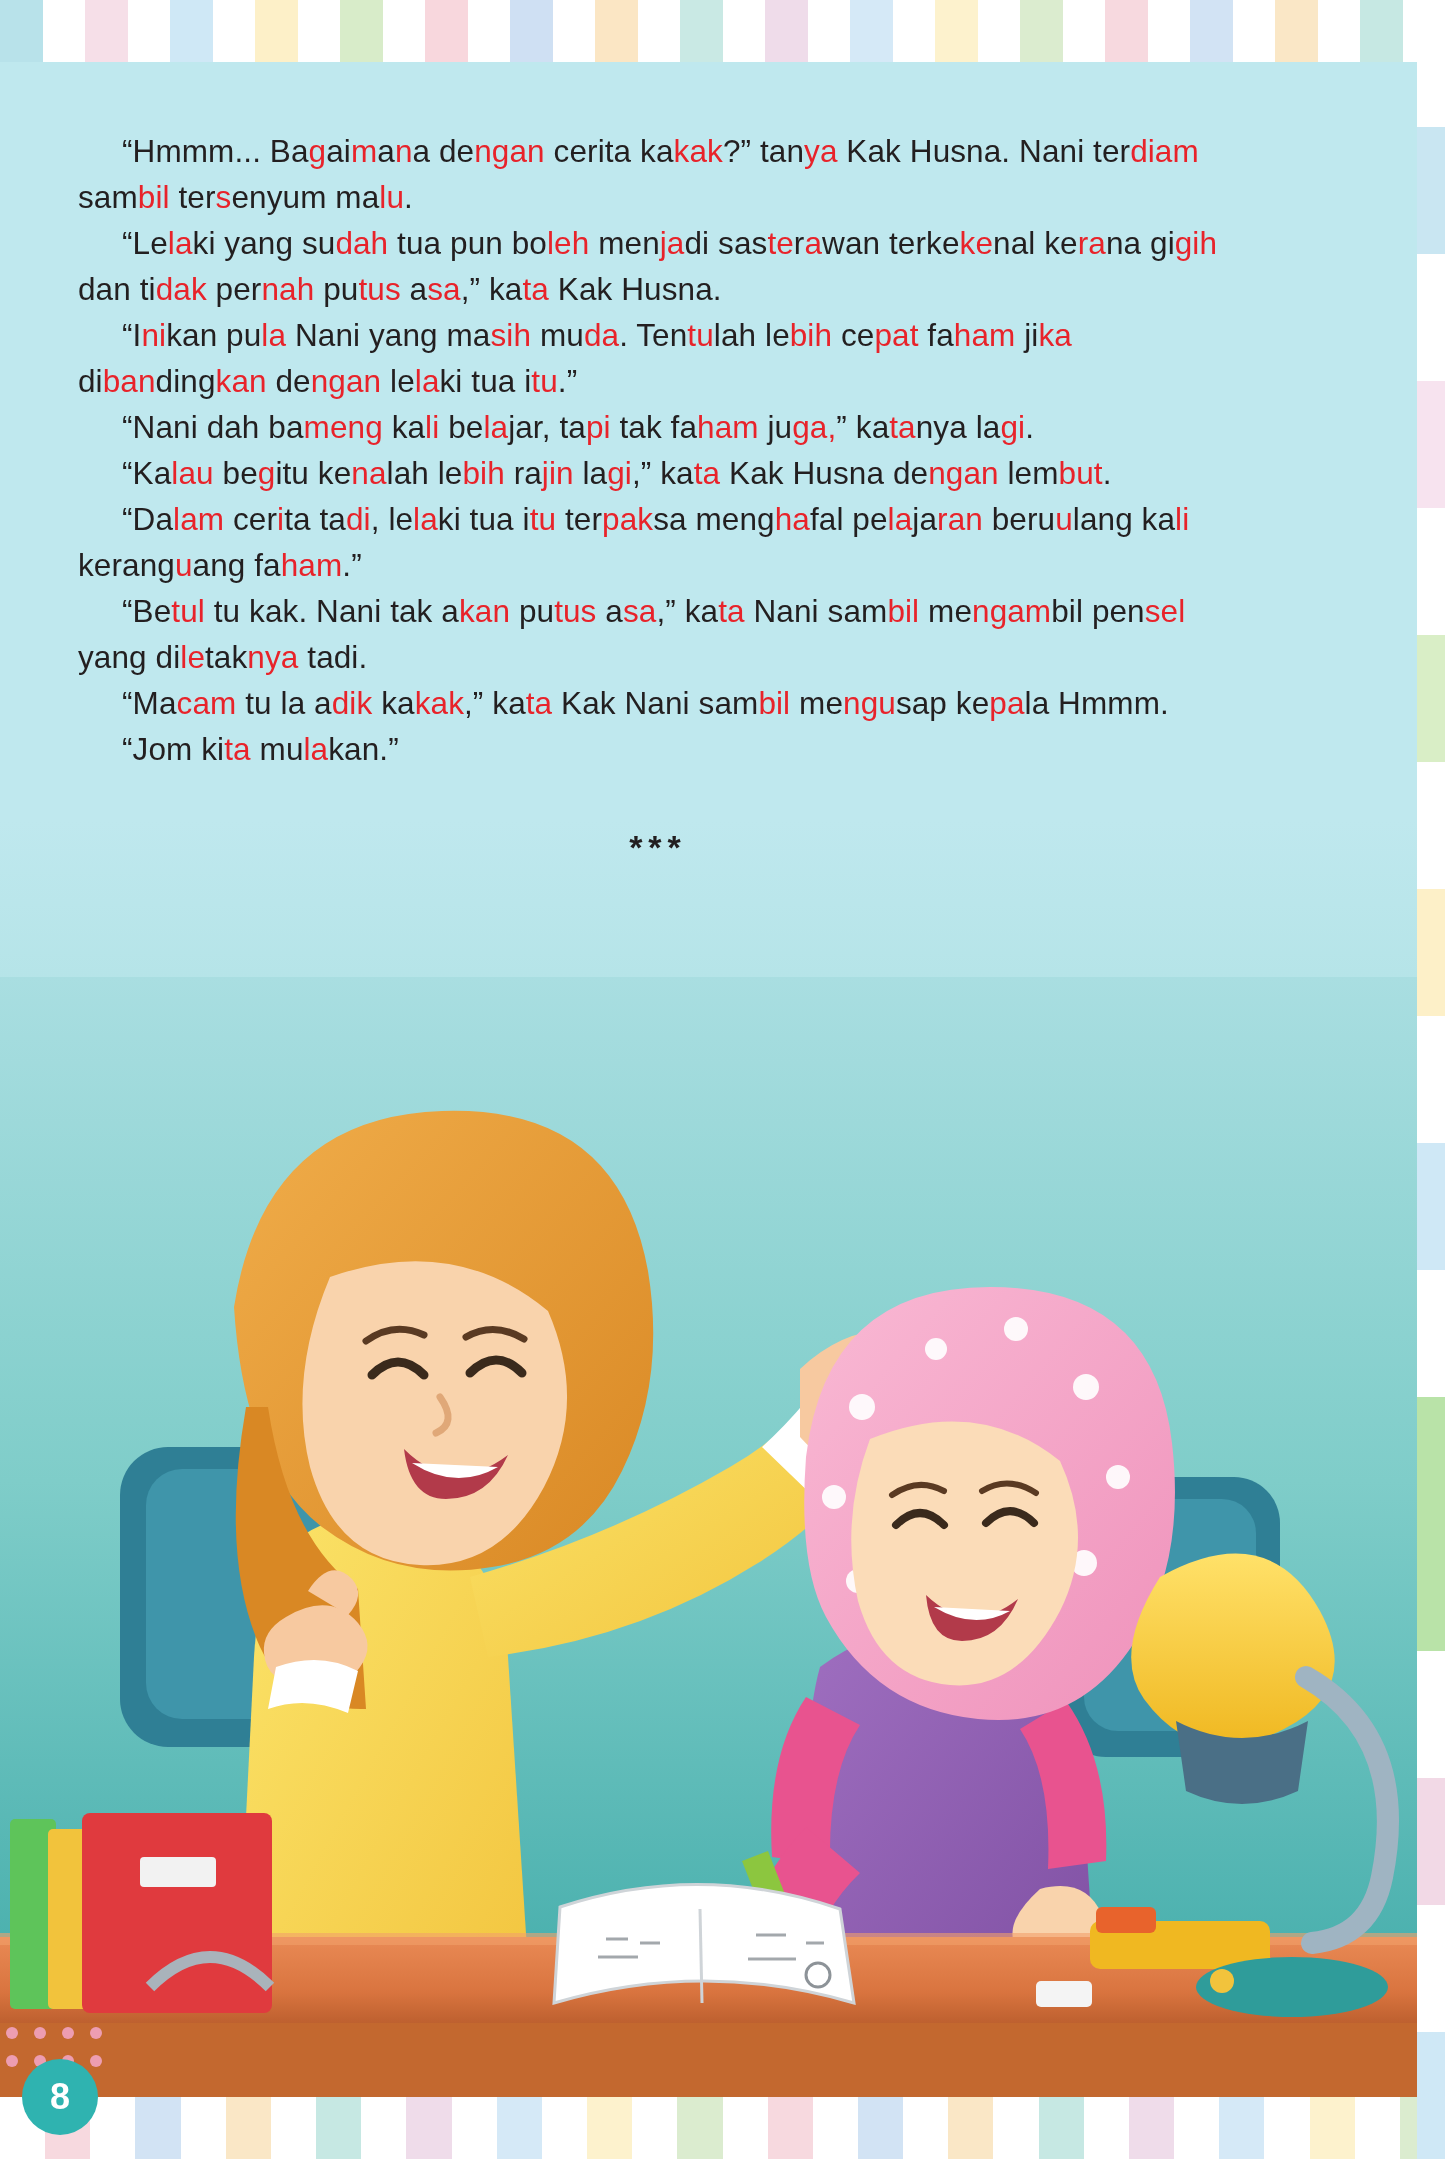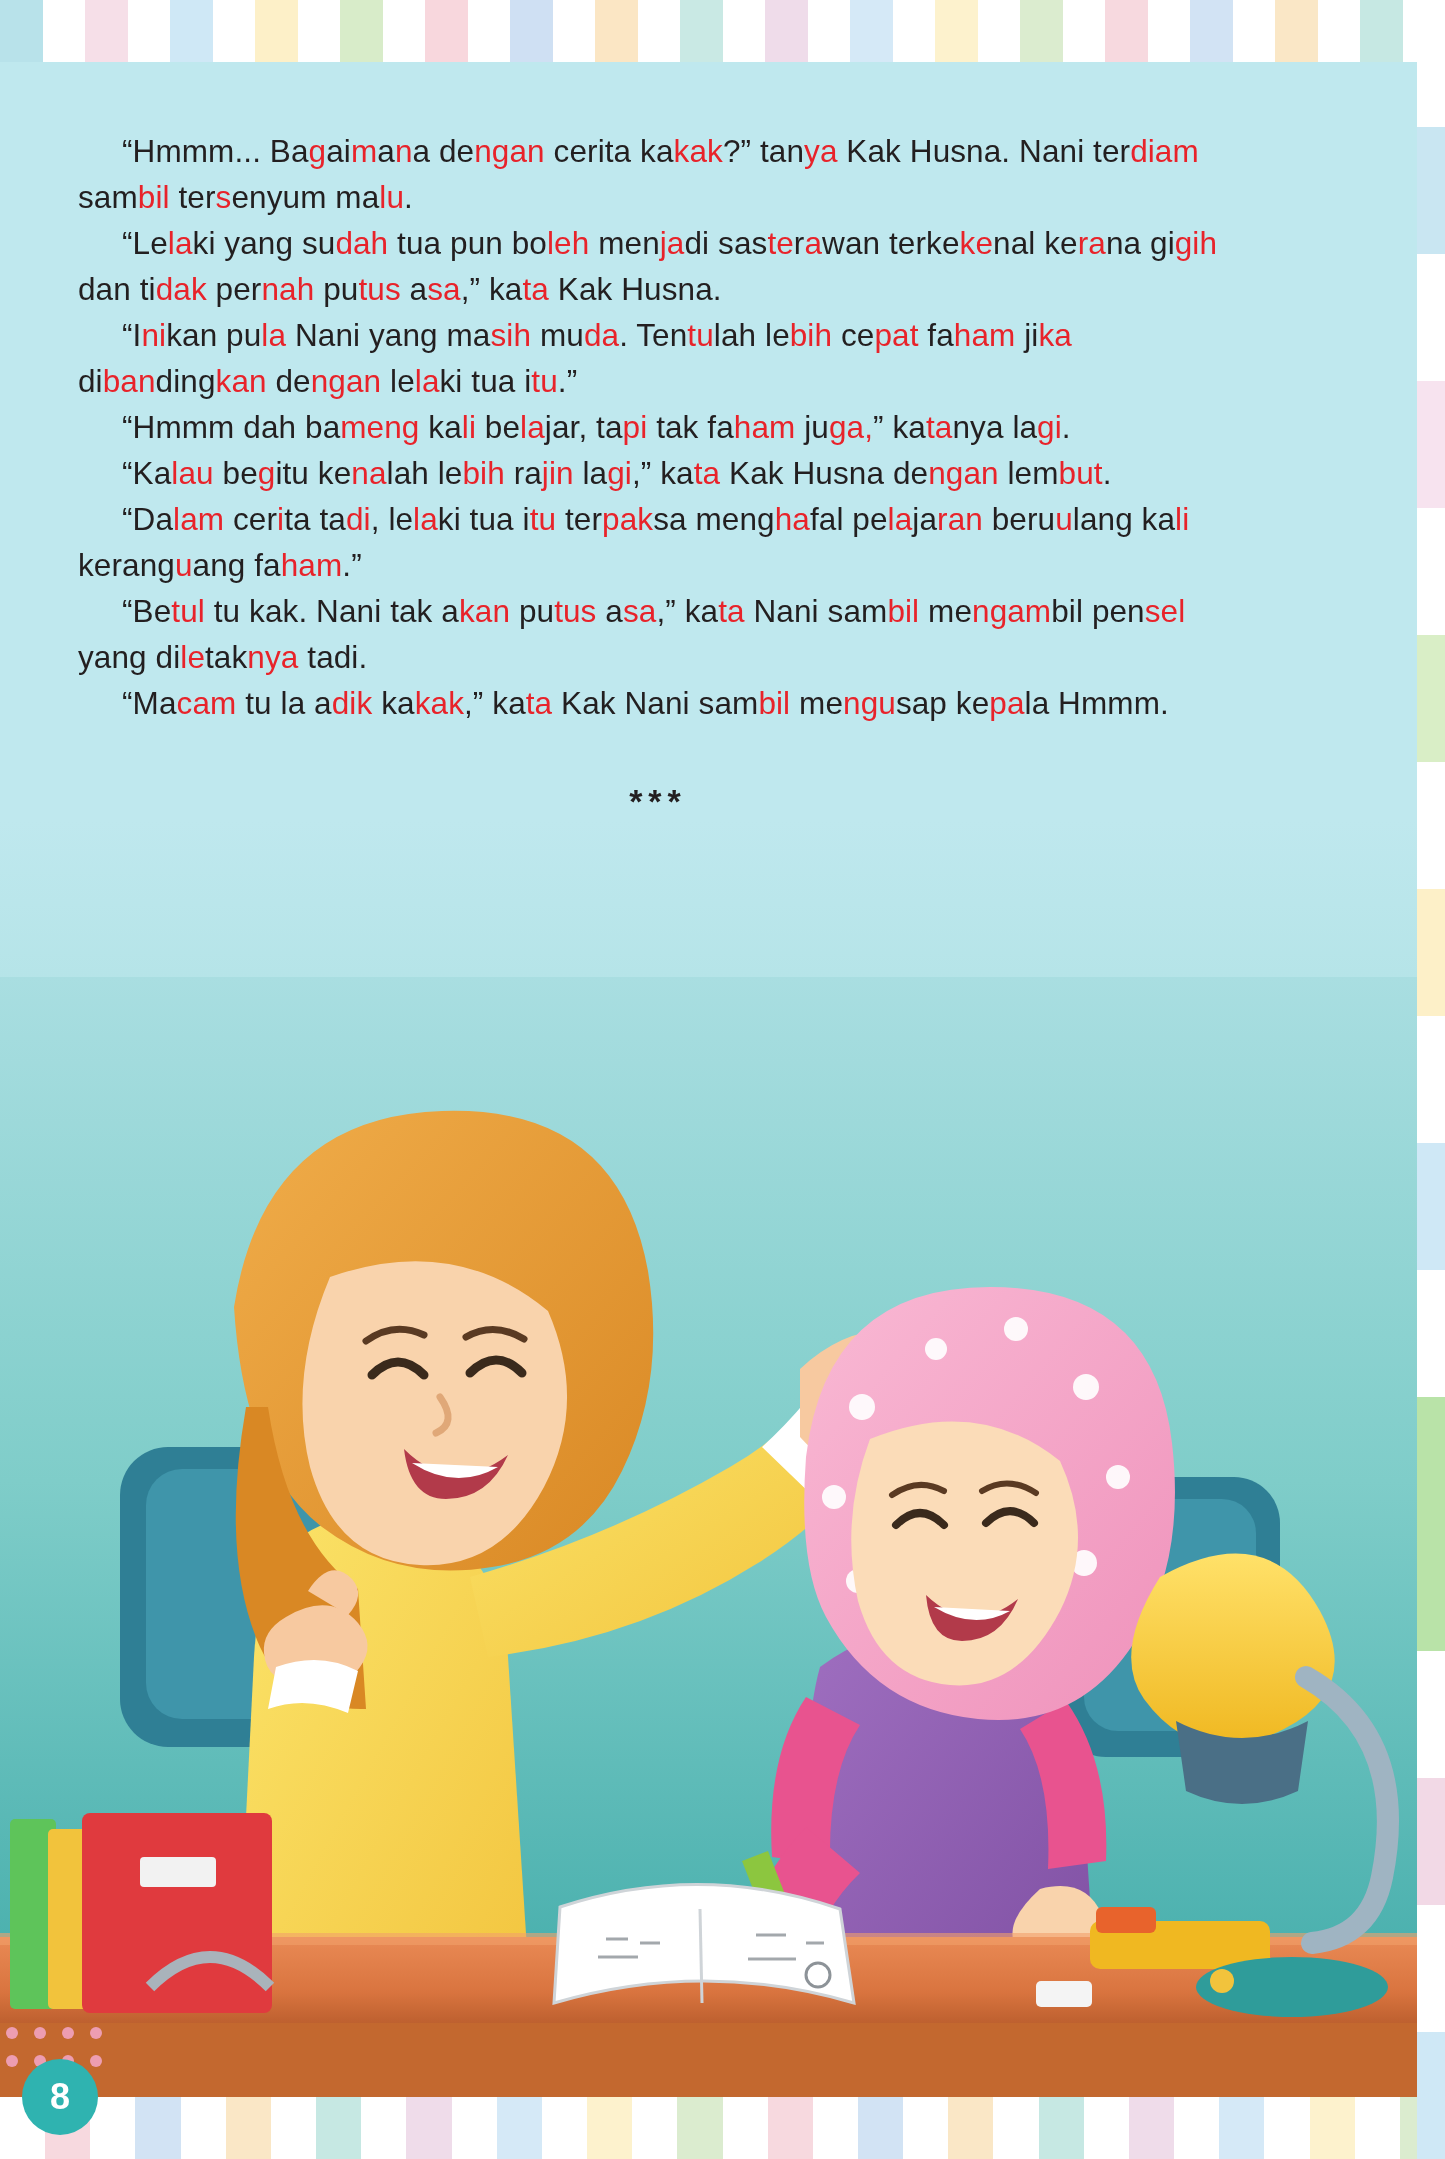--- a/index.html
+++ b/index.html
@@ -166,25 +166,26 @@
       <span style="background: rgb(255, 255, 255); flex: 1 1 auto;"></span>
       <span style="background: rgb(242, 217, 230); flex: 1 1 auto;"></span>
       <span style="background: rgb(255, 255, 255); flex: 1 1 auto;"></span>
       <span style="background: rgb(207, 232, 246); flex: 1 1 auto;"></span>
     </div>
 
   <div class="text-block" id="story-text">
     <p><span>“Hmmm... Ba</span><span class="r">g</span><span>ai</span><span class="r">m</span><span>a</span><span class="r">n</span><span>a de</span><span class="r">ngan</span><span> cerita ka</span><span class="r">kak</span><span>?” tan</span><span class="r">ya</span><span> Kak Husna. Nani ter</span><span class="r">diam</span><span> sam</span><span class="r">bil</span><span> ter</span><span class="r">s</span><span>enyum ma</span><span class="r">lu</span><span>.</span></p>
       <p><span>“Le</span><span class="r">la</span><span>ki yang su</span><span class="r">dah</span><span> tua pun bo</span><span class="r">leh</span><span> men</span><span class="r">ja</span><span>di sas</span><span class="r">te</span><span>r</span><span class="r">a</span><span>wan terke</span><span class="r">ke</span><span>nal ke</span><span class="r">ra</span><span>na gi</span><span class="r">gih</span><span> dan ti</span><span class="r">dak</span><span> per</span><span class="r">nah</span><span> pu</span><span class="r">tus</span><span> a</span><span class="r">sa</span><span>,” ka</span><span class="r">ta</span><span> Kak Husna.</span></p>
       <p><span>“I</span><span class="r">ni</span><span>kan pu</span><span class="r">la</span><span> Nani yang ma</span><span class="r">sih</span><span> mu</span><span class="r">da</span><span>. Ten</span><span class="r">tu</span><span>lah le</span><span class="r">bih</span><span> ce</span><span class="r">pat</span><span> fa</span><span class="r">ham</span><span> ji</span><span class="r">ka</span><span> di</span><span class="r">ban</span><span>ding</span><span class="r">kan</span><span> de</span><span class="r">ngan</span><span> le</span><span class="r">la</span><span>ki tua i</span><span class="r">tu</span><span>.”</span></p>
-      <p><span>“Hmmm dah ba</span><span class="r">meng</span><span> ka</span><span class="r">li</span><span> be</span><span class="r">la</span><span>jar, ta</span><span class="r">pi</span><span> tak fa</span><span class="r">ham</span><span> ju</span><span class="r">ga,</span><span>” ka</span><span class="r">ta</span><span>nya la</span><span class="r">gi</span><span>.</span></p>
+      <p><span>“Nani dah ba</span><span class="r">meng</span><span> ka</span><span class="r">li</span><span> be</span><span class="r">la</span><span>jar, ta</span><span class="r">pi</span><span> tak fa</span><span class="r">ham</span><span> ju</span><span class="r">ga,</span><span>” ka</span><span class="r">ta</span><span>nya la</span><span class="r">gi</span><span>.</span></p>
       <p><span>“Ka</span><span class="r">lau</span><span> be</span><span class="r">g</span><span>itu ke</span><span class="r">na</span><span>lah le</span><span class="r">bih</span><span> ra</span><span class="r">jin</span><span> la</span><span class="r">gi</span><span>,” ka</span><span class="r">ta</span><span> Kak Husna de</span><span class="r">ngan</span><span> lem</span><span class="r">but</span><span>.</span></p>
       <p><span>“Da</span><span class="r">lam</span><span> cer</span><span class="r">i</span><span>ta ta</span><span class="r">di</span><span>, le</span><span class="r">la</span><span>ki tua i</span><span class="r">tu</span><span> ter</span><span class="r">pak</span><span>sa meng</span><span class="r">ha</span><span>fal pe</span><span class="r">la</span><span>ja</span><span class="r">ran</span><span> beru</span><span class="r">u</span><span>lang ka</span><span class="r">li</span><span> kerang</span><span class="r">u</span><span>ang fa</span><span class="r">ham</span><span>.”</span></p>
       <p><span>“Be</span><span class="r">tul</span><span> tu kak. Nani tak a</span><span class="r">kan</span><span> pu</span><span class="r">tus</span><span> a</span><span class="r">sa</span><span>,” ka</span><span class="r">ta</span><span> Nani sam</span><span class="r">bil</span><span> me</span><span class="r">ngam</span><span>bil pen</span><span class="r">sel</span><span> yang di</span><span class="r">le</span><span>tak</span><span class="r">nya</span><span> tadi.</span></p>
       <p><span>“Ma</span><span class="r">cam</span><span> tu la a</span><span class="r">dik</span><span> ka</span><span class="r">kak</span><span>,” ka</span><span class="r">ta</span><span> Kak Nani sam</span><span class="r">bil</span><span> me</span><span class="r">ngu</span><span>sap ke</span><span class="r">pa</span><span>la Hmmm.</span></p>
+      <p><span>“Jom ki</span><span class="r">ta</span><span> mu</span><span class="r">la</span><span>kan.”</span></p>
       <div class="divider">***</div>
   </div>
 
   <div class="illus">
     <svg viewBox="0 0 1445 1120" preserveAspectRatio="xMidYMax meet" xmlns="http://www.w3.org/2000/svg">
       <defs>
         <linearGradient id="bgGrad" x1="0" y1="0" x2="0" y2="1">
           <stop offset="0%" stop-color="#a9dee1"></stop>
           <stop offset="45%" stop-color="#7fcdc9"></stop>
           <stop offset="100%" stop-color="#3ba8a6"></stop>

